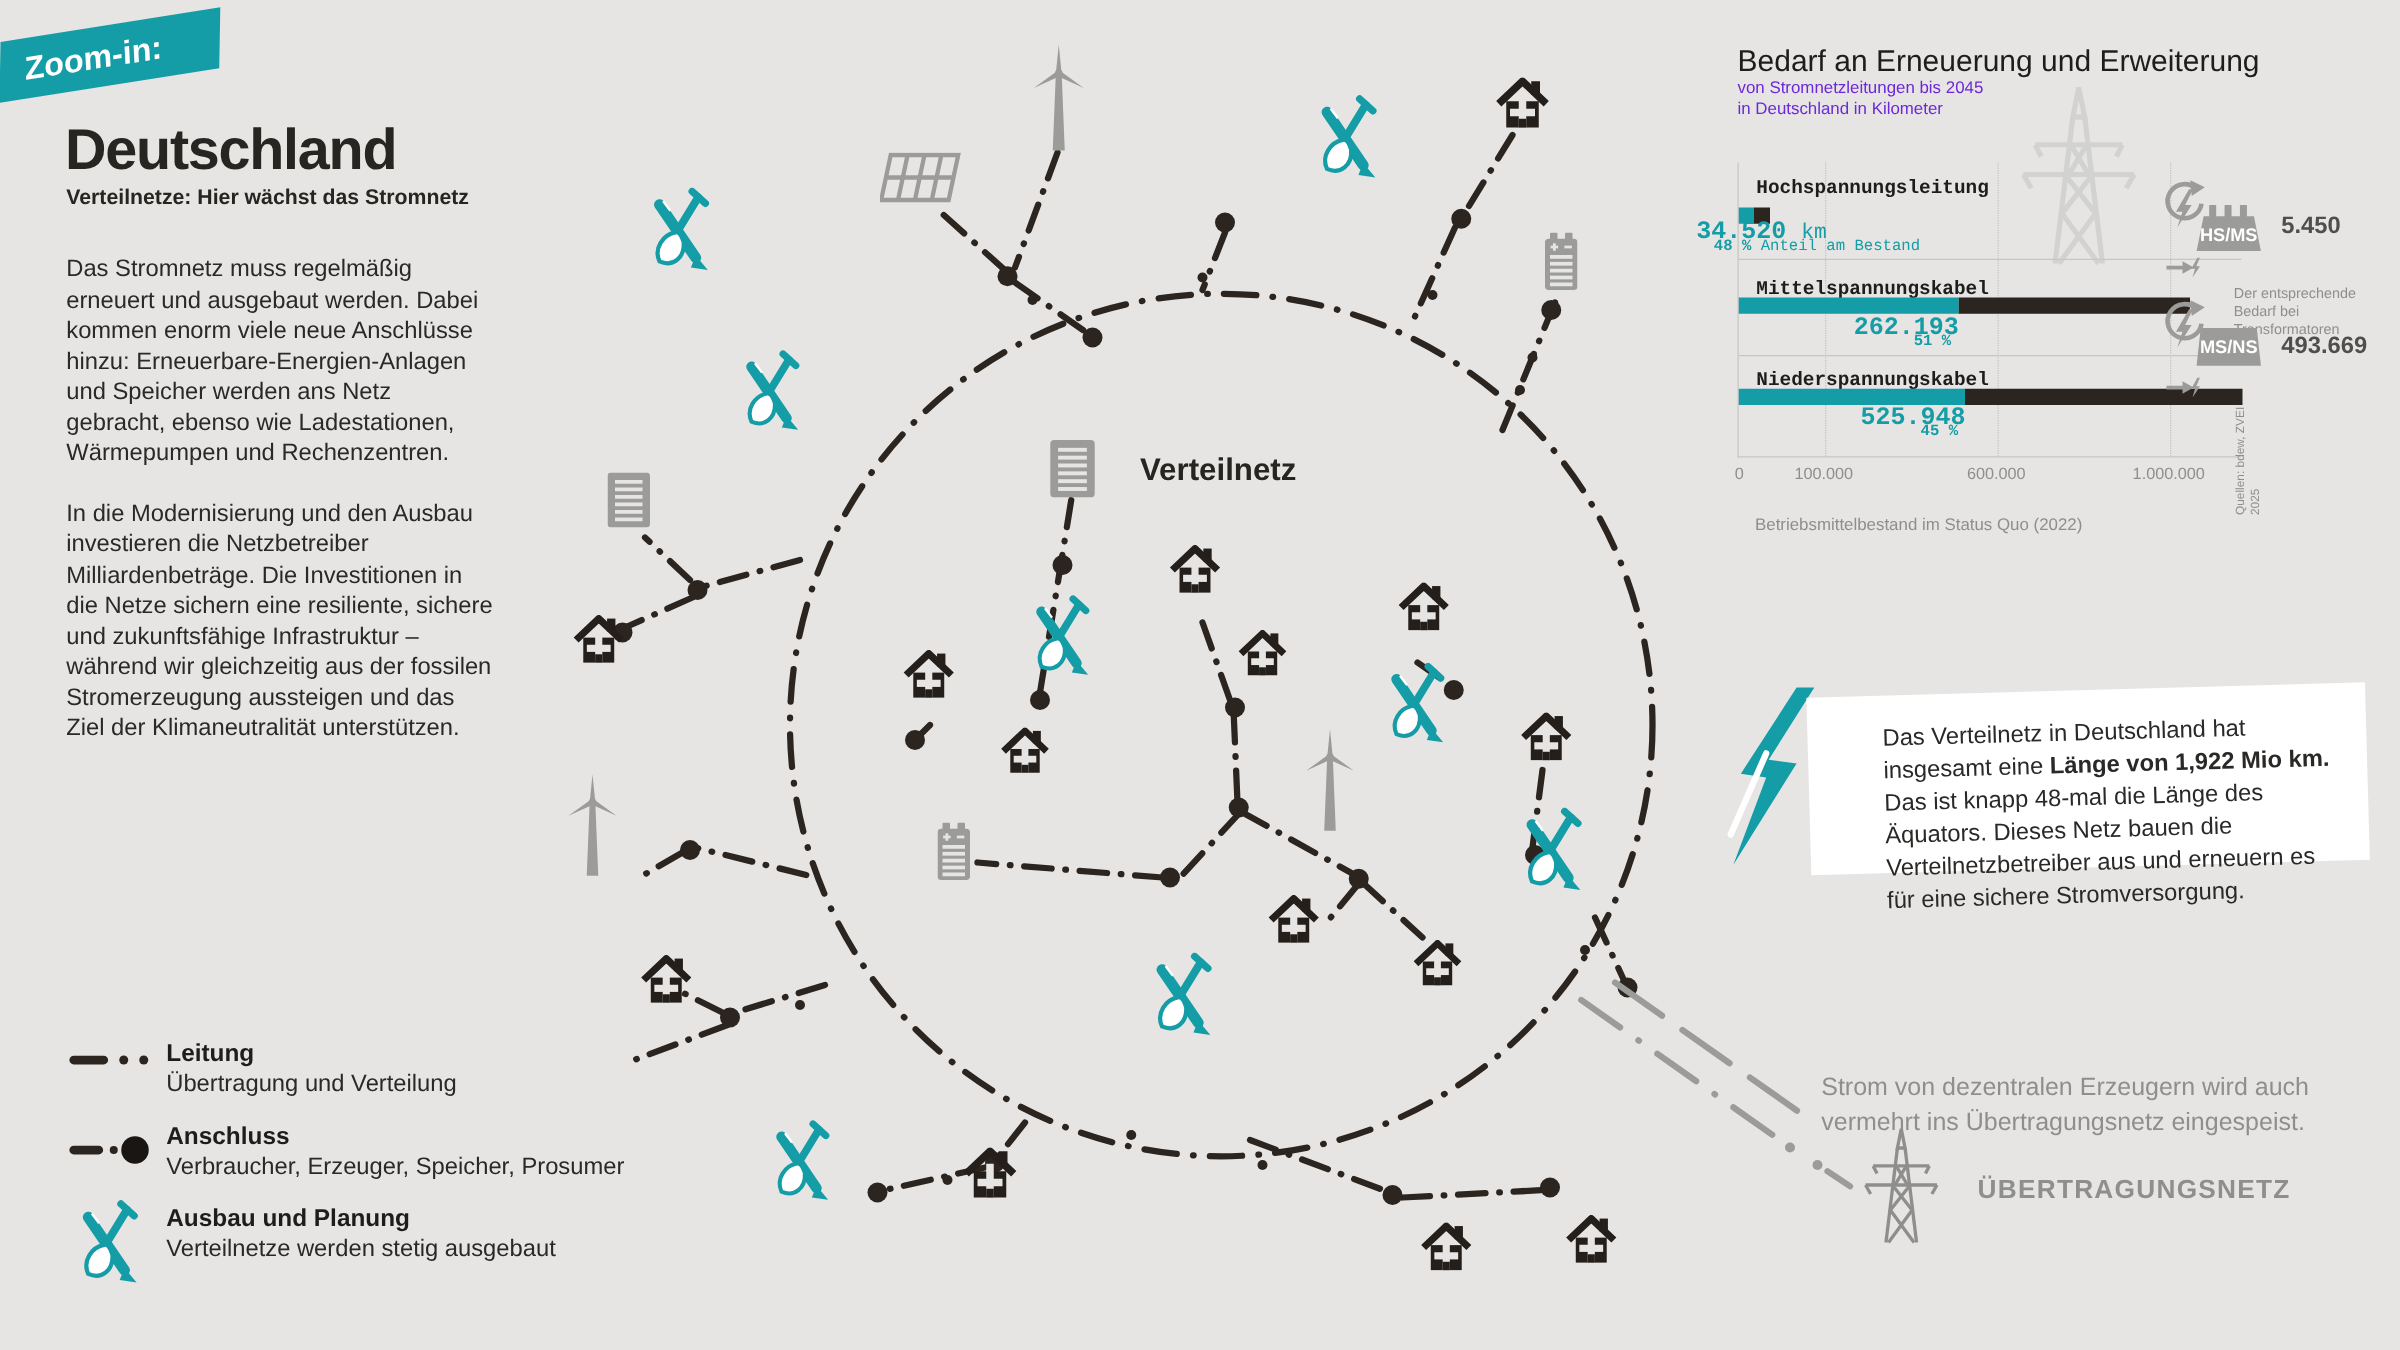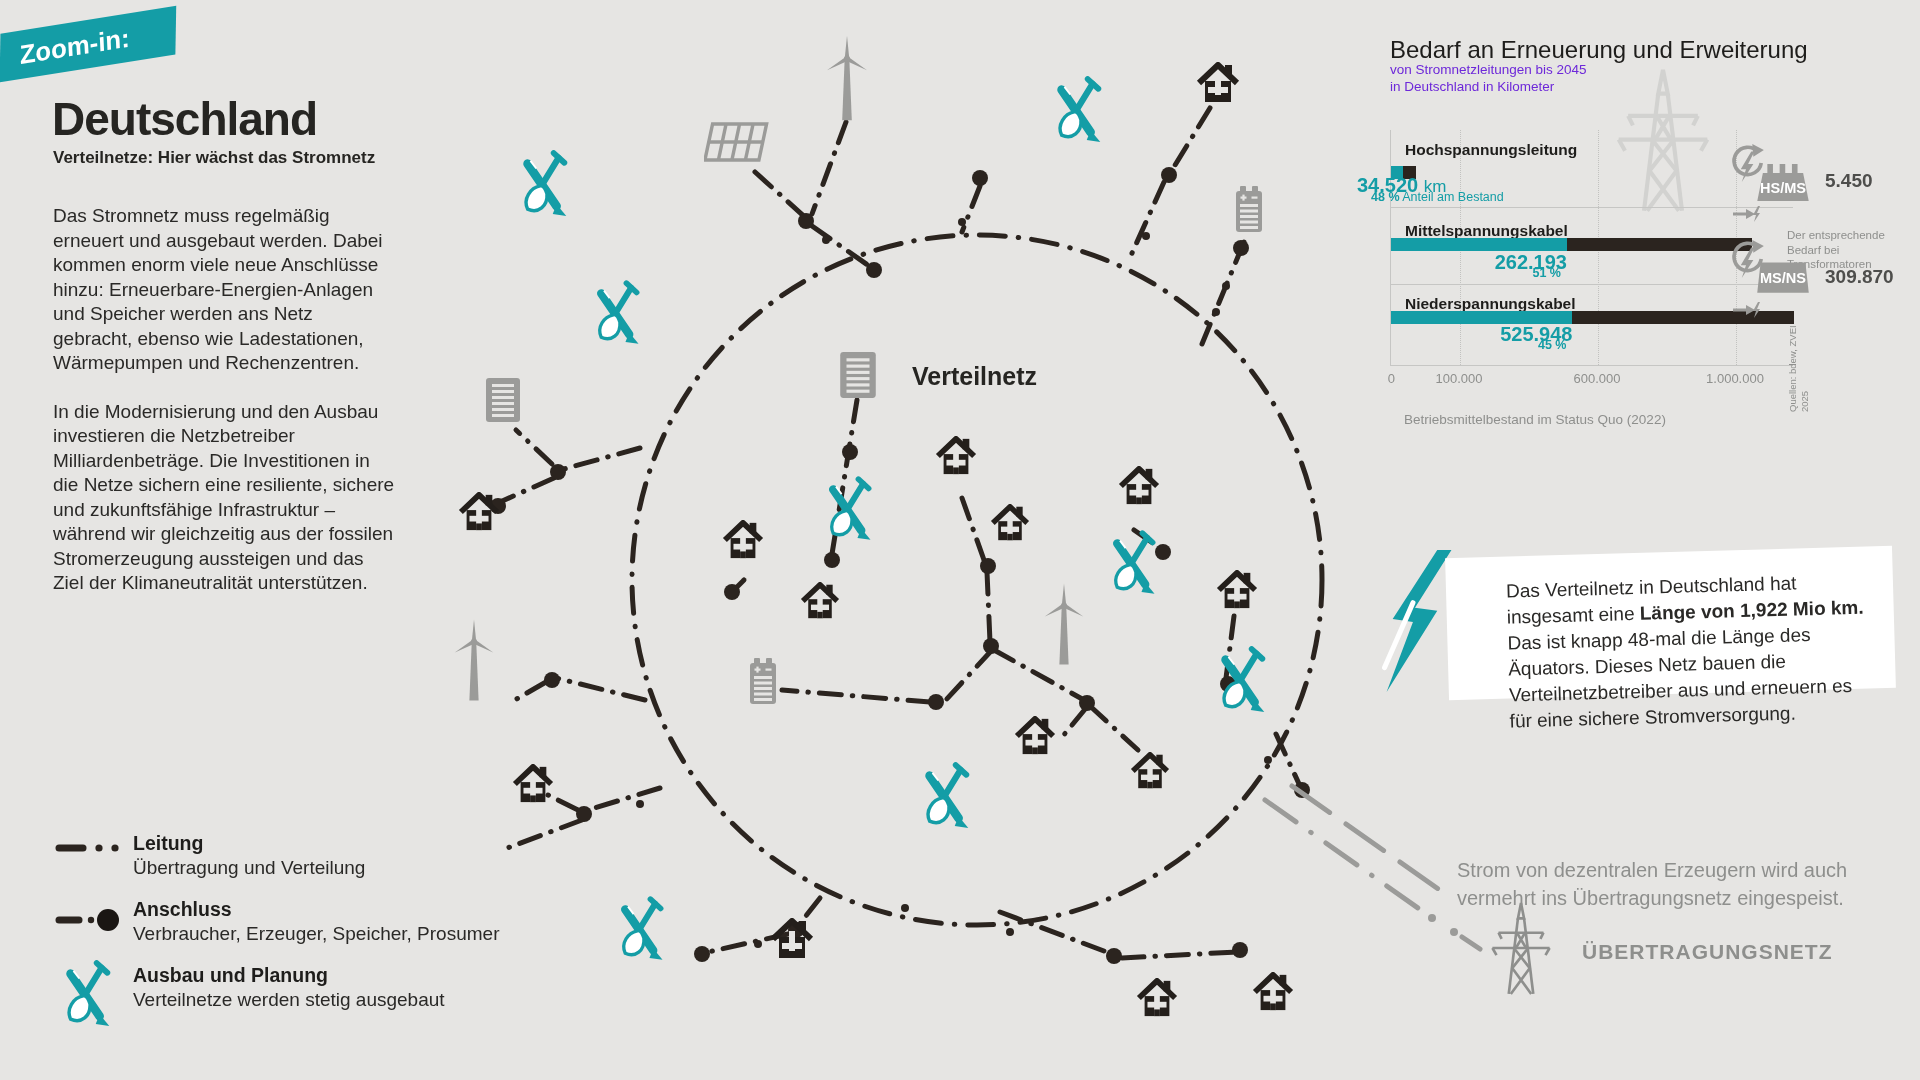--- a/index.html
+++ b/index.html
@@ -16,21 +16,21 @@
   .intro{left:53px;top:204px;width:342px;font-size:19px;line-height:24.5px;color:#2a2927;}
   .intro p{margin:0 0 24px 0;}
   
   svg.net{left:0;top:0;}
   .center-label{left:912px;top:362px;font-size:25px;font-weight:bold;color:#262522;}
   
   .chart{left:1390px;top:30px;width:420px;height:430px;}
   .chart .c-title{position:absolute;left:0;top:6px;font-size:24px;font-weight:normal;color:#1e1d1b;}
   .chart .c-sub{position:absolute;left:0;font-size:13.5px;color:#6d28d9;}
   .chart .plot{position:absolute;left:0;top:100px;width:402px;height:235px;
-               border-left:1px solid #c6c6c4;border-bottom:1px solid #c6c6c4;}
+               border-left:1px solid #c6c6c4;border-bottom:1px solid #c6c6c4;font-family:Liberation Mono, monospace;}
   .grid{position:absolute;top:0;height:235px;width:0;border-left:1px dotted #c2c2c0;}
   .row-label{position:absolute;left:14px;font-size:15.5px;font-weight:600;color:#1e1d1b;white-space:nowrap;}
   .bar{position:absolute;height:13px;}
   .bar.need{background:#149da6;}
   .bar.stock{background:#2b241f;}
   .val{position:absolute;color:#149da6;font-weight:bold;font-size:20px;white-space:nowrap;}
   .val .u{font-weight:normal;font-size:17px;}
   .pct{position:absolute;color:#149da6;font-size:12.5px;white-space:nowrap;}
   .pct b{font-weight:bold;}
   .sep{position:absolute;left:0;width:402px;height:1px;background:#c6c6c4;}
@@ -351,21 +351,21 @@
       <polygon points="25,9 15,26 20,26 16,38 27,21 22,21 28,9" fill="currentColor"></polygon>
     </svg>
     <div class="t-box" style="left:30px;top:230px">
       <svg width="56" height="34" viewBox="0 0 50 30">
         <g fill="currentColor">
             <path d="M5,2 H45 L48,29 H2 Z"></path>
           </g>
         <text x="25" y="20" text-anchor="middle">MS/NS</text>
       </svg>
     </div>
-    <div class="t-val" style="left:100px;top:236px">309.870</div>
+    <div class="t-val" style="left:100px;top:236px">493.669</div>
     <svg class="ico" style="left:8px;top:272px" width="30" height="16" viewBox="0 0 30 16">
       <line x1="0" y1="8" x2="15" y2="8" stroke="currentColor" stroke-width="3"></line>
       <polygon points="13,3 22,8 13,13" fill="currentColor"></polygon>
       <polygon points="25,0 20,9 23,9 21,16 27,7 24,7 27,0" fill="currentColor"></polygon>
     </svg>
     <div class="sources">Quellen: bdew, ZVEI 2025</div>
   </div>
 
   <svg class="abs bolt" width="90" height="150" viewBox="0 0 80 148">
     <path d="M60,2 L16,70 L36,73 L10,142 L60,62 L38,59 L74,2 Z" fill="#149da6"></path>

